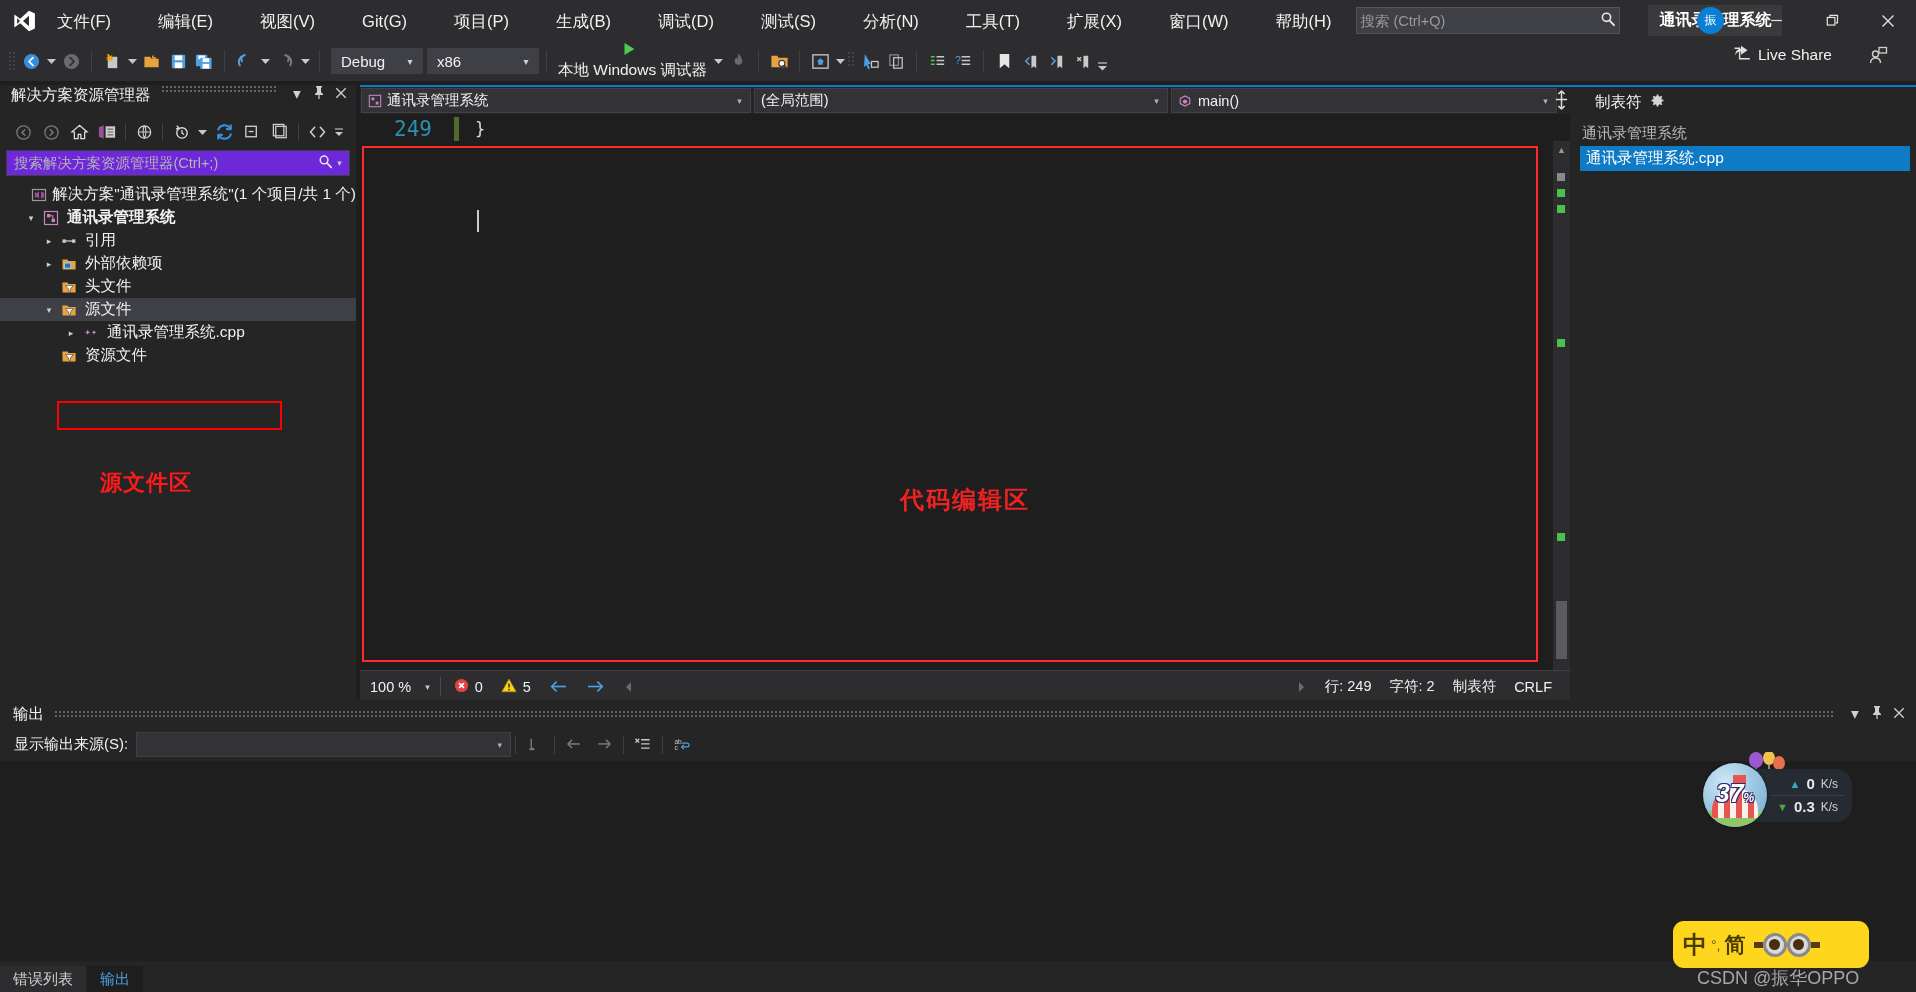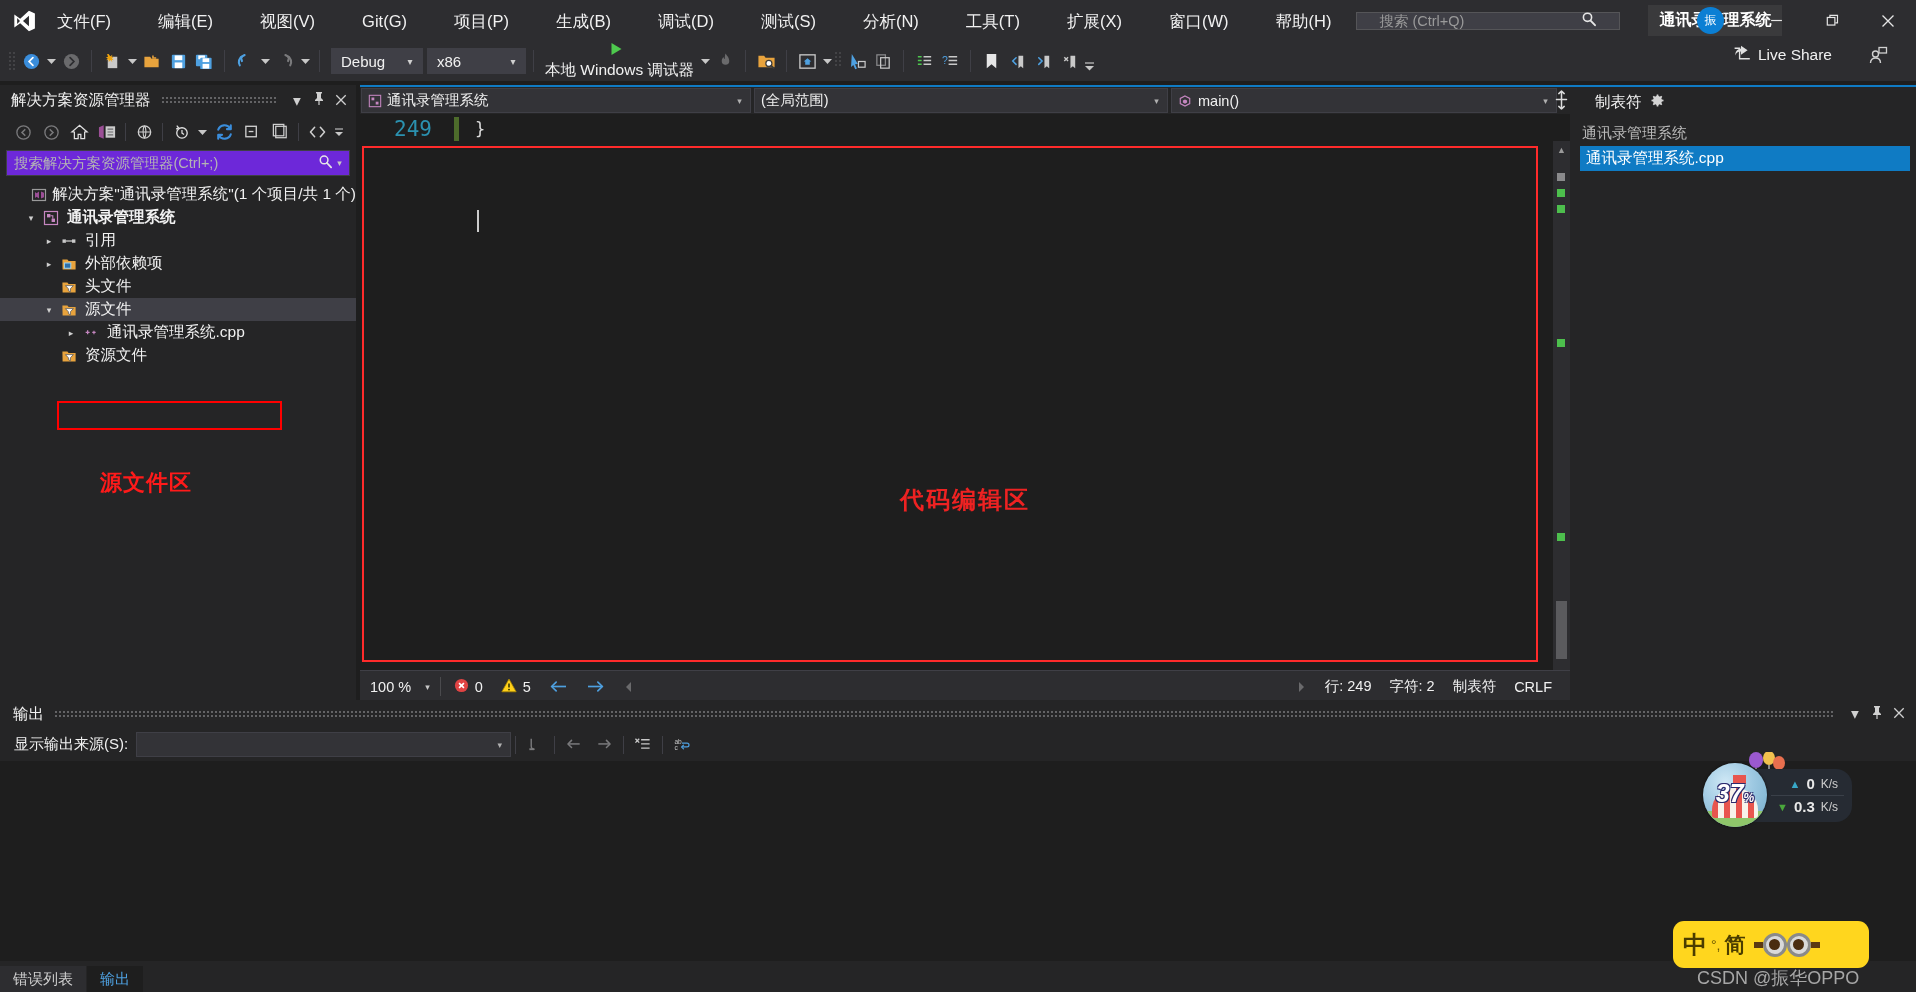--- a/index.html
+++ b/index.html
@@ -17,22 +17,22 @@
     position: absolute; left: 0; top: 0; width: 1916px; height: 41px;
     background: #2d2d30; display: flex; align-items: center;
   }
   .vs-logo { width: 46px; height: 41px; display:flex; align-items:center; justify-content:center; }
   .menubar { display: flex; align-items: center; height: 41px; gap: 25px; }
   .menu-item {
     color: #f1f1f1; font-size: 16.5px; padding: 4px 11px; line-height: 22px;
     white-space: nowrap; cursor: default;
   }
   .search-wrap {
-    margin-left: 14px; width: 264px; height: 18px; background: #3f3f46;
-    border: 1px solid #555558; display: flex; align-items: center; padding: 0 22px;
+    margin-left: 14px; width: 264px; height: 27px; background: #3f3f46;
+    border: 1px solid #555558; display: flex; align-items: center; padding: 0 3px;
   }
   .search-wrap input {
     flex: 1; background: transparent; border: none; outline: none;
     color: #c8c8c8; font-size: 14.5px; font-family: inherit;
   }
   .search-wrap input::placeholder { color: #9a9a9a; }
   .title-proj {
     margin-left: 28px; color: #ffffff; font-size: 16px; font-weight: bold;
     background: #3a3a3c; padding: 5px 11px;
   }
@@ -64,21 +64,21 @@
     position: absolute; right: 84px; top: 44px; display: flex; align-items: center;
     color: #f1f1f1; font-size: 15.5px; justify-content: center;
   }
   .pin-ic { position: absolute; right: 28px; top: 46px; }
 
   
   .sol {
     position: absolute; left: 0; top: 85px; width: 357px; height: 615px;
     background: #252526; border-right: 1px solid #1e1e1e;
   }
-  .sol-hdr { height: 31px; display: flex; align-items: center; padding: 0 4px 0 11px; color: #f1f1f1; font-size: 15.5px; }
+  .sol-hdr { height: 31px; display: flex; padding: 0 4px 0 11px; color: #f1f1f1; font-size: 15.5px; }
   .sol-hdr .dots { flex: 1; height: 9px; margin: 0 10px;
       background-image: radial-gradient(#6e6e70 0.8px, transparent 0.9px);
       background-size: 4px 4px; opacity: .85; }
   .sol-hdr .hic { width: 22px; text-align: center; color: #d0d0d0; }
   .sol-tb { height: 32px; display: flex; align-items: center; padding-left: 9px; }
   .sol-tb .ic { width: 28px; height: 26px; display: flex; align-items: center; justify-content: center; }
   .sol-tb .sep { width: 1px; height: 18px; background: #3f3f46; margin: 0 4px; }
   .sol-search {
     margin: 2px 6px 0 6px; height: 26px; background: #6d28d9; border: 1px solid #3f3f46;
     display: flex; align-items: center; padding: 0 3px 0 7px;
@@ -364,21 +364,21 @@
     <div class="caret">
       <svg width="9" height="6" viewBox="0 0 9 6">
           <path d="M0 1h9L4.5 6z" fill="#c8c8c8"></path>
         </svg>
     </div>
     <div class="tb-sep"></div>
     <div class="combo" style="width:92px">
       <span class="cv">Debug</span>
       <span class="cd">▾</span>
     </div>
-    <div class="combo" style="width:99px">
+    <div class="combo" style="width:112px">
       <span class="cv">x86</span>
       <span class="cd">▾</span>
     </div>
     <div class="tb-sep"></div>
     <div class="run-btn">
       <span style="margin-right:7px;">
         <svg width="13" height="14" viewBox="0 0 12 14">
             <path d="M1 1l10 6-10 6z" fill="#4ec94e"></path>
           </svg>
       </span>

